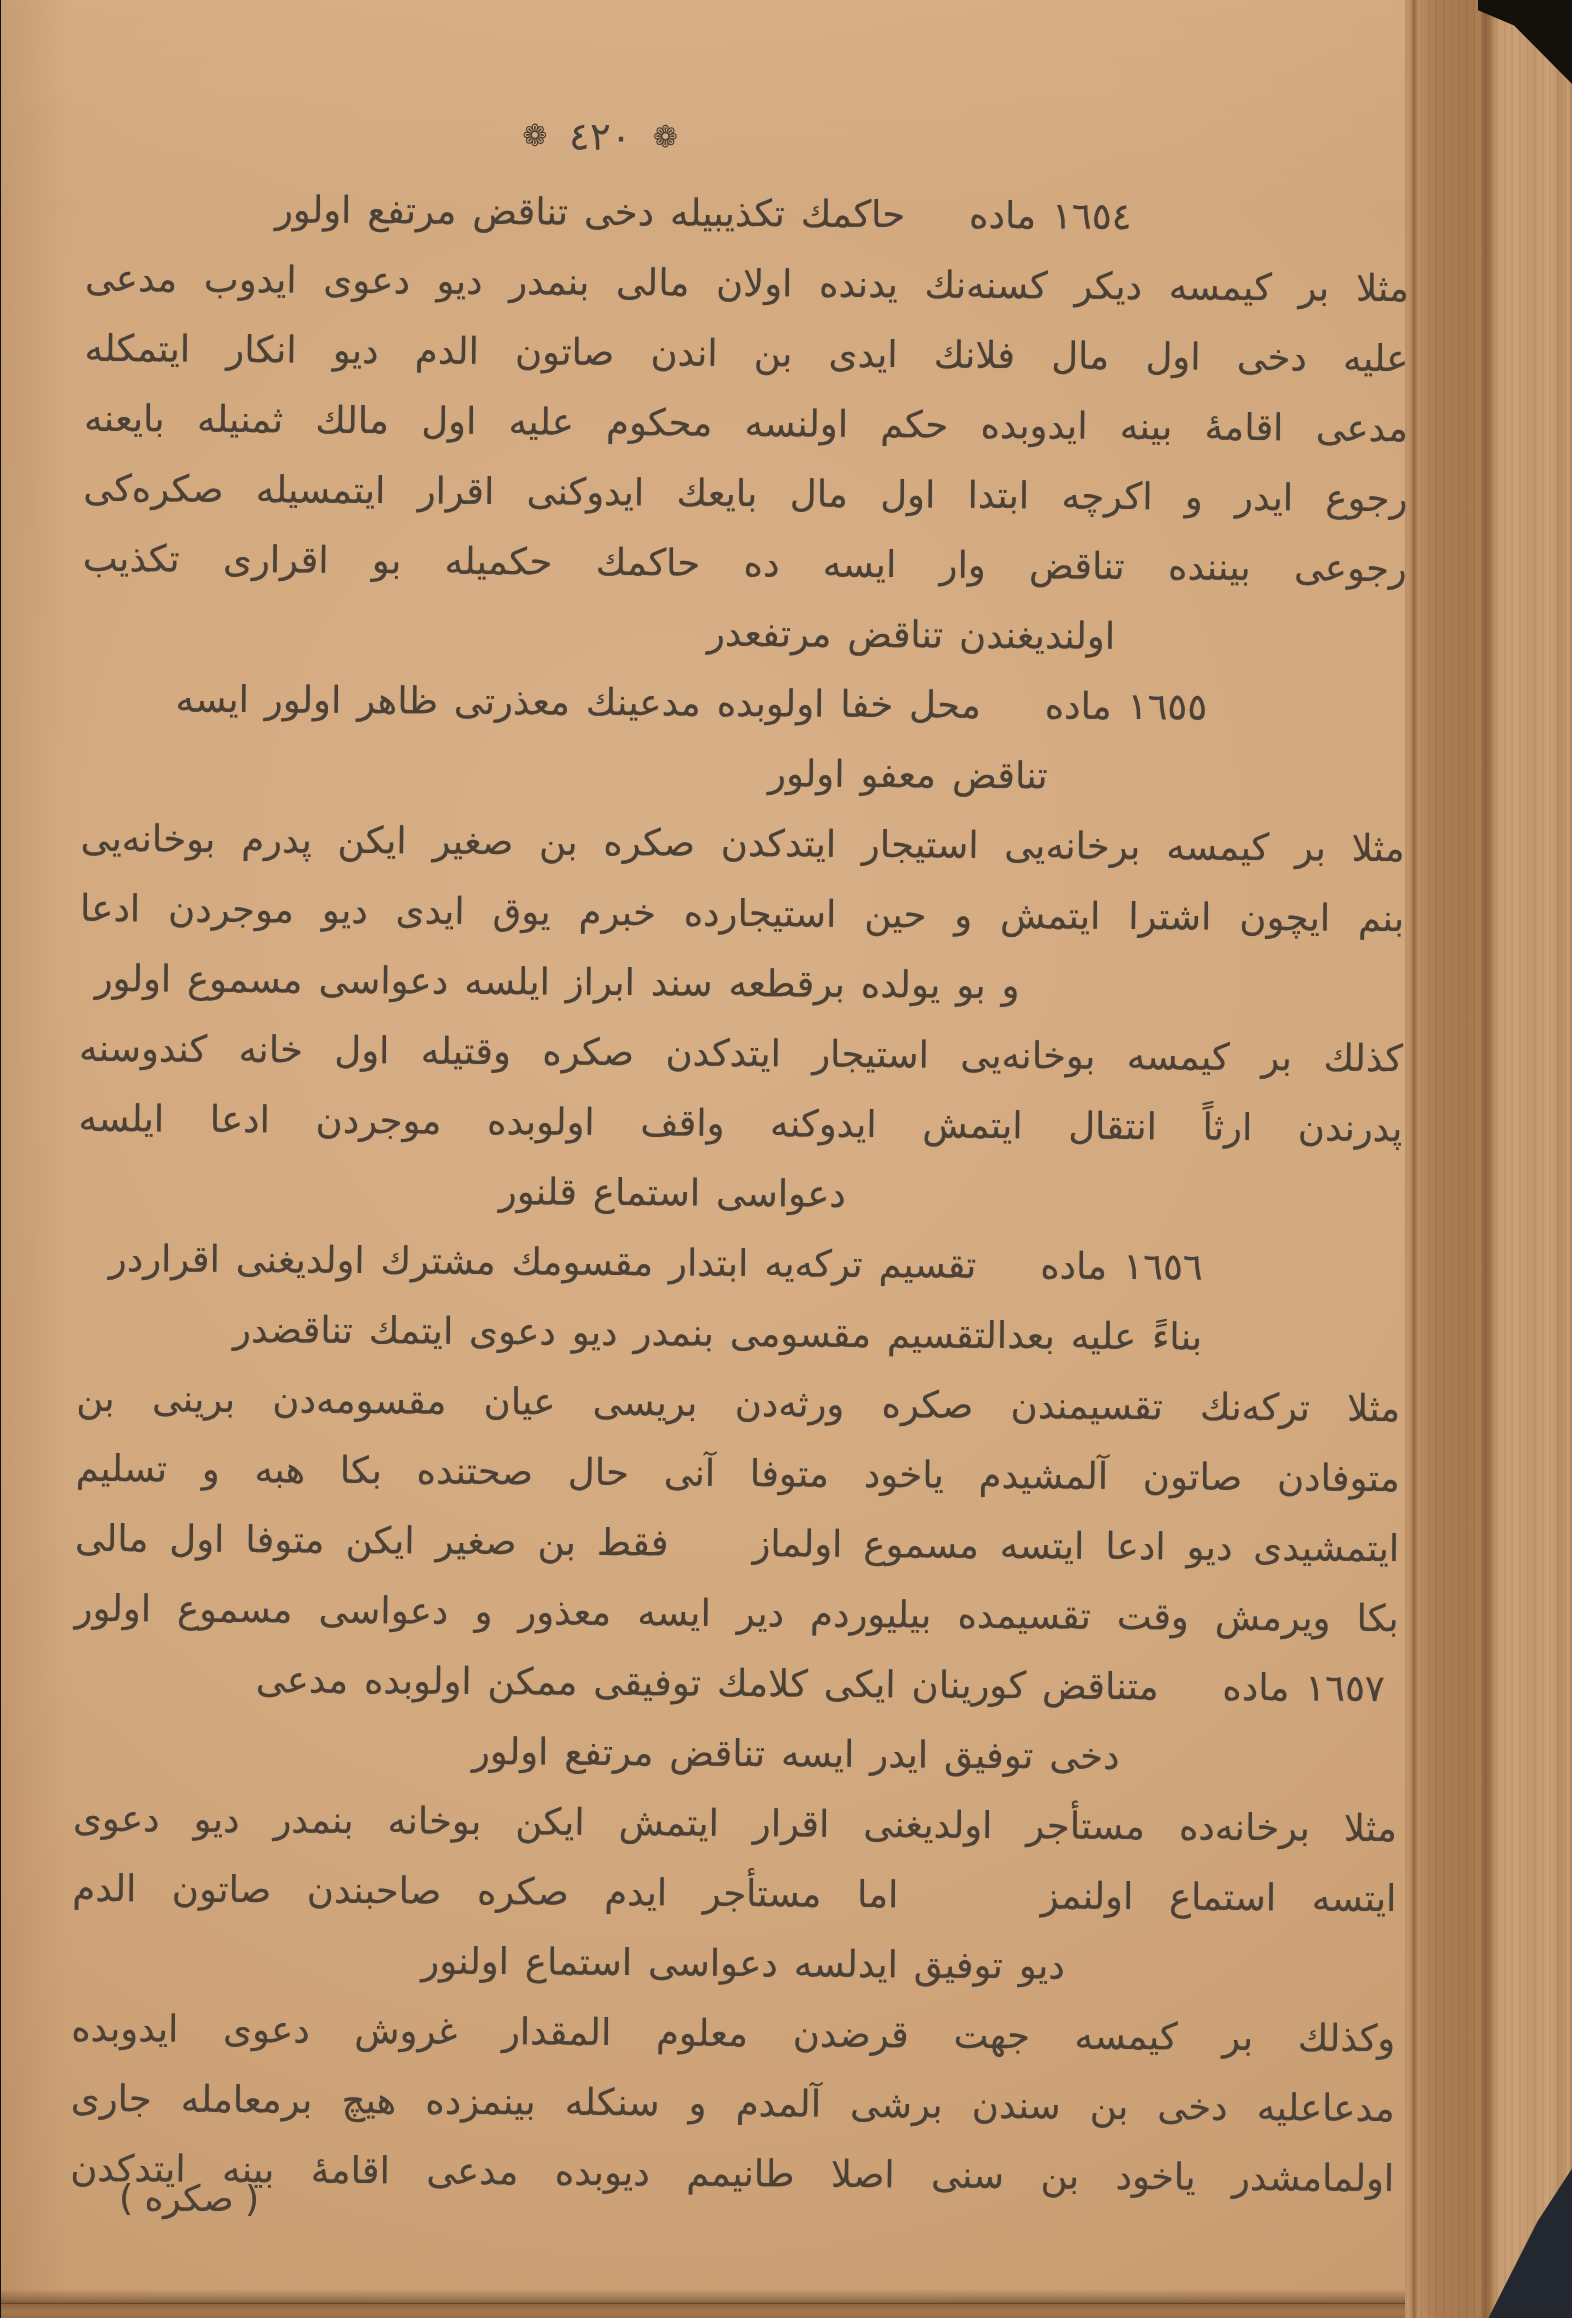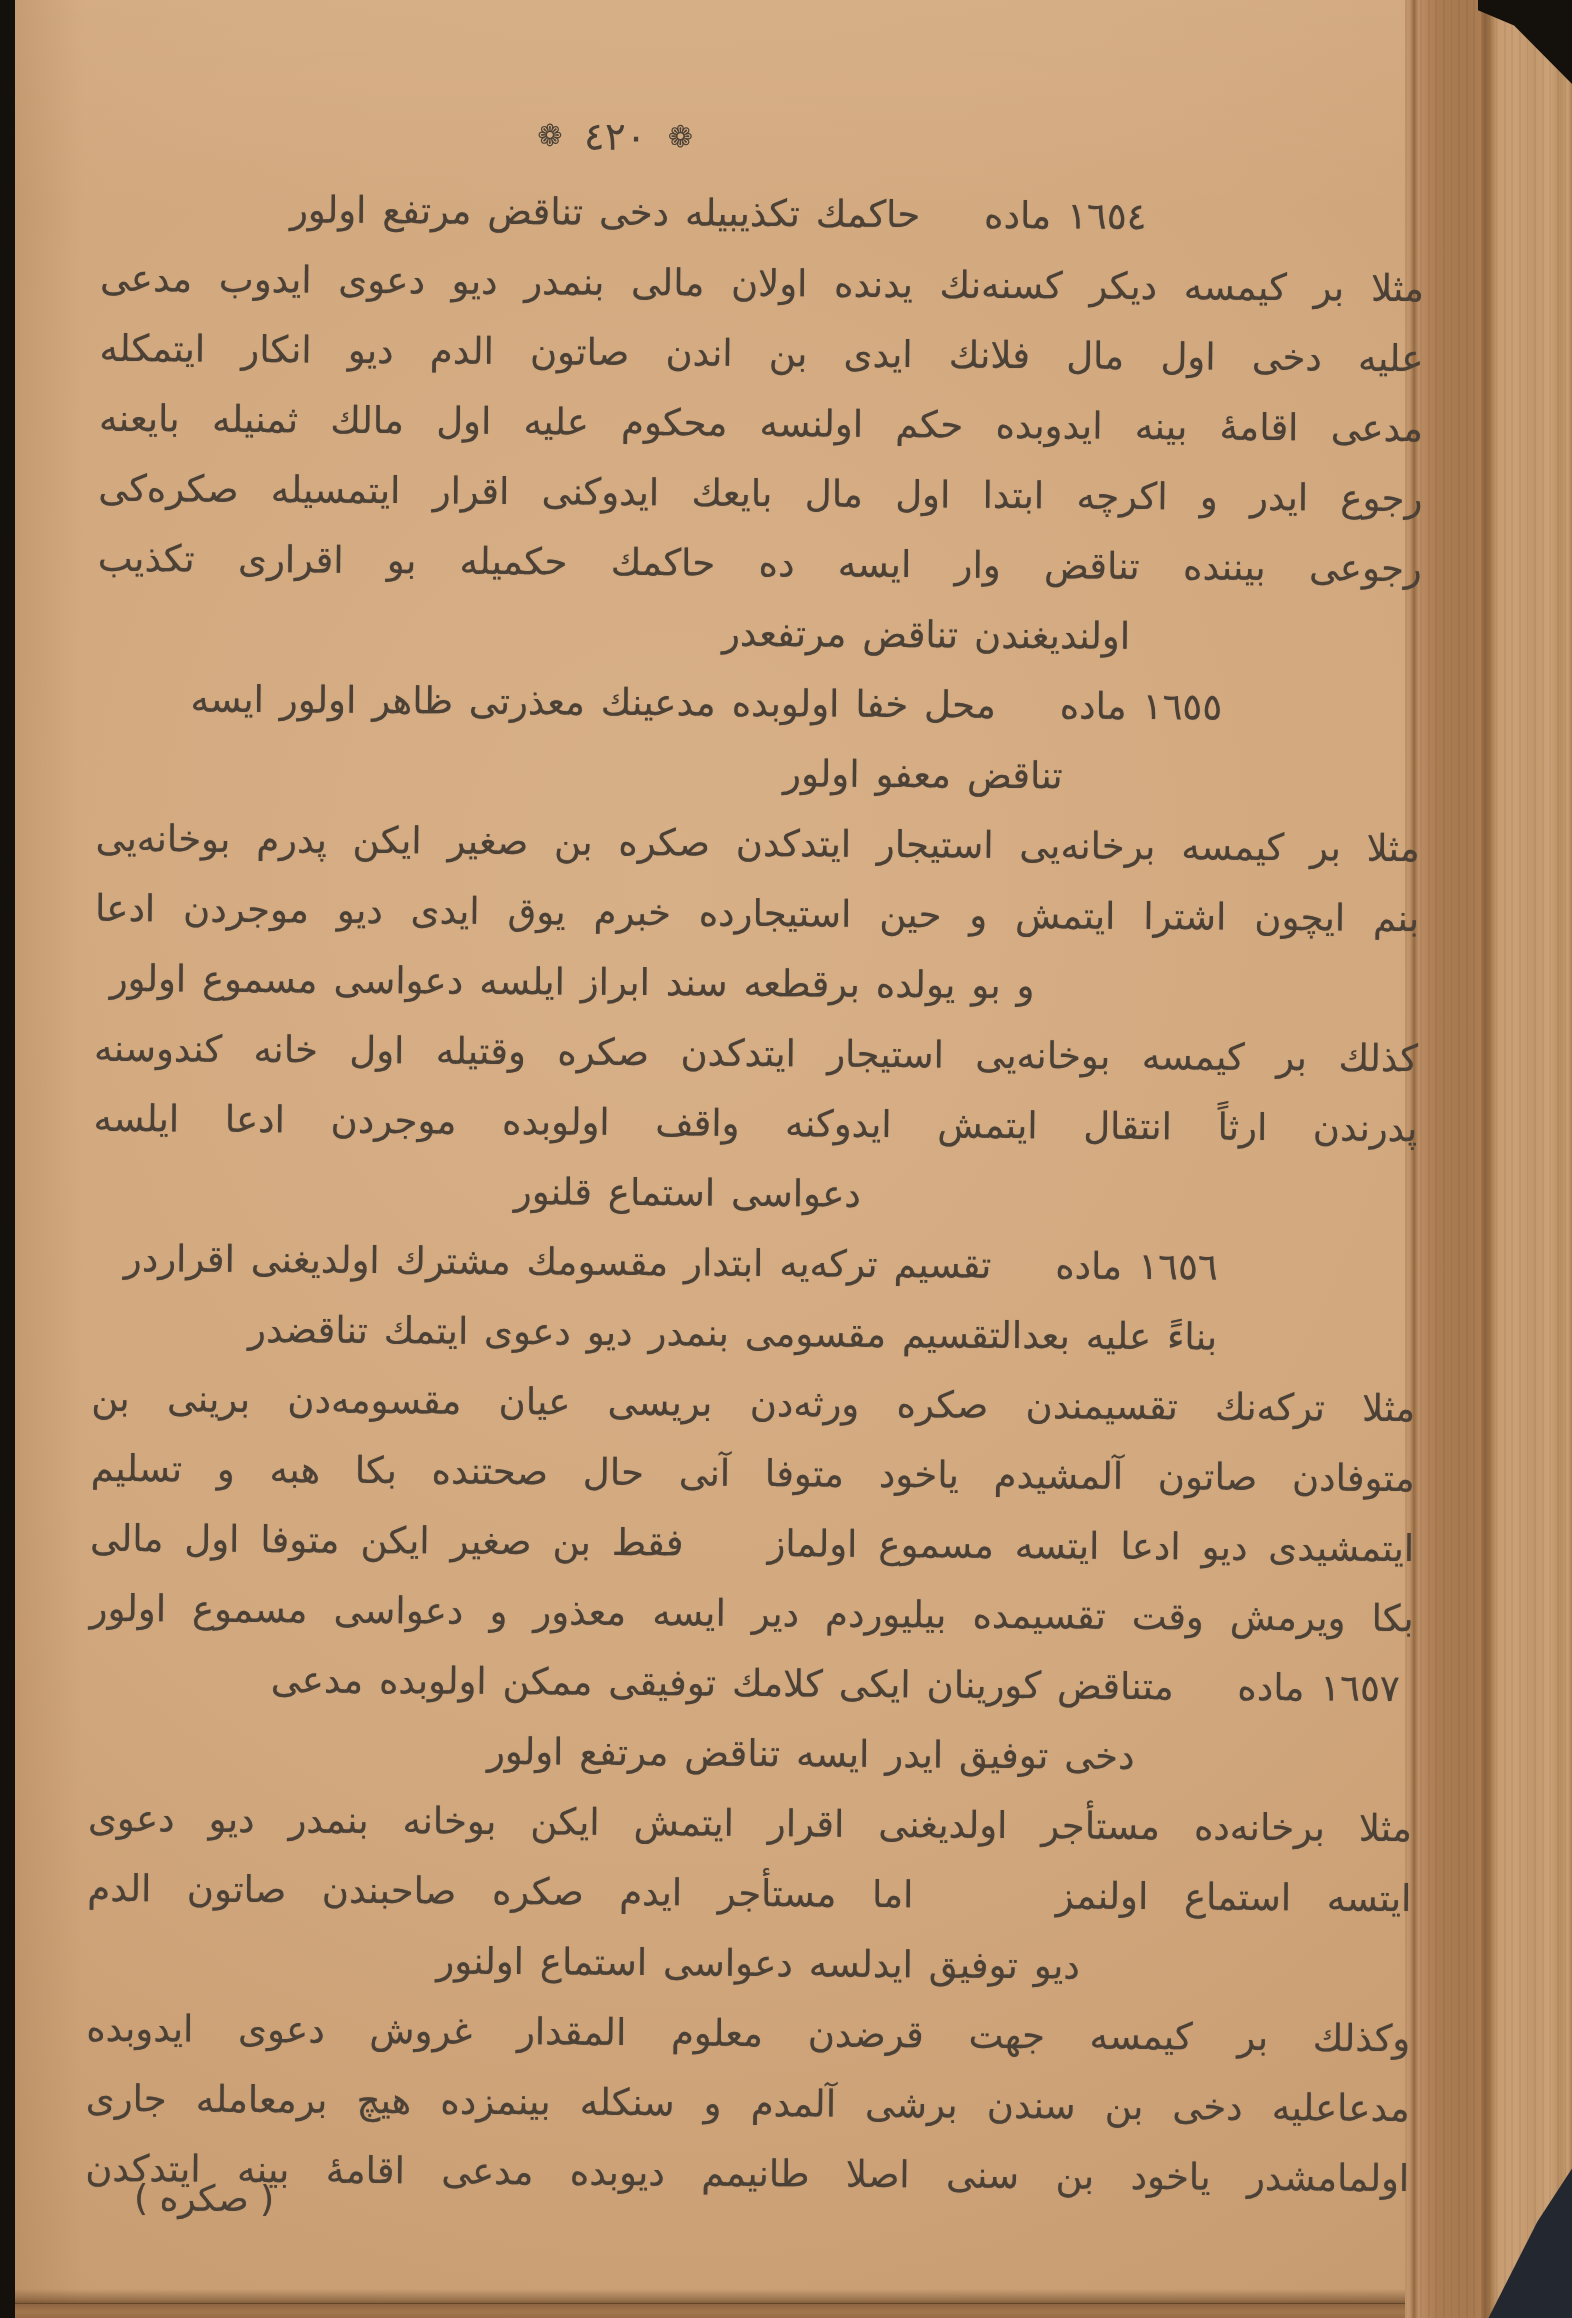--- a/index.html
+++ b/index.html
@@ -8,21 +8,20 @@
     background:#14100b;
     font-family:"DejaVu Sans",sans-serif;
   }
   
   .page{
     position:absolute;inset:0;
     background:
       linear-gradient(to right, rgba(140,95,55,.20), rgba(140,95,55,0) 68px),
       linear-gradient(to bottom, rgba(255,235,205,.10), rgba(0,0,0,0) 220px),
       radial-gradient(115% 90% at 42% 38%, #d8b087 0%, #d2a87e 45%, #c99d72 75%, #bd9064 100%);
-    margin-left: 15px;
   }
   
   .bottom-band{position:absolute;left:0;right:0;top:2303px;height:16px;
     background:linear-gradient(to bottom,#8a6240,#a3774d 55%,#966c45);}
   .bottom-edge{position:absolute;left:0;right:152px;top:2289px;height:15px;
     background:linear-gradient(to bottom,rgba(0,0,0,0) 0%,rgba(96,64,32,.45) 70%,rgba(70,45,20,.6) 100%);}
   
   .right-edge{position:absolute;top:0;right:0;width:168px;height:2319px;
     background:linear-gradient(to right,
       #c79b70 0%, #bd9066 3%, #966c45 5.5%, #bd8f66 8%, #b4855c 13%,

